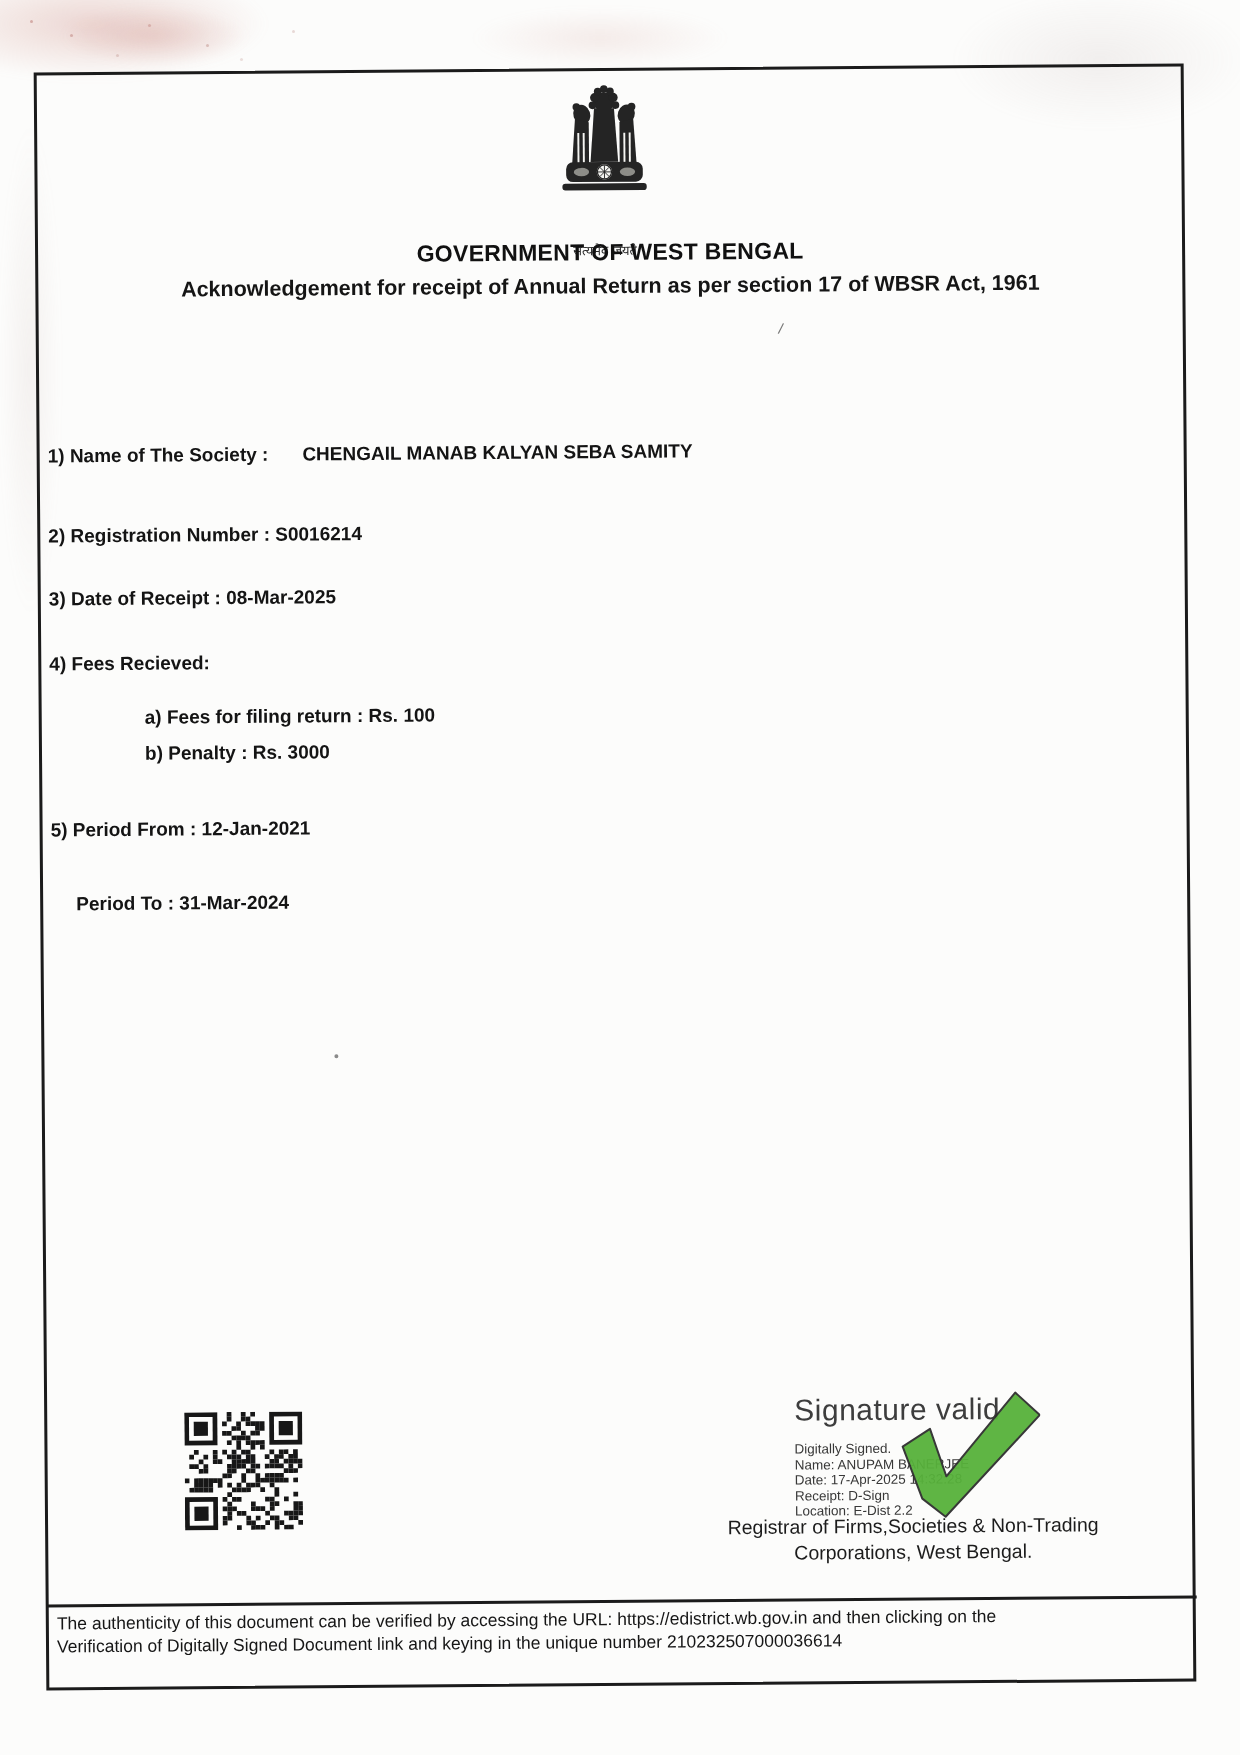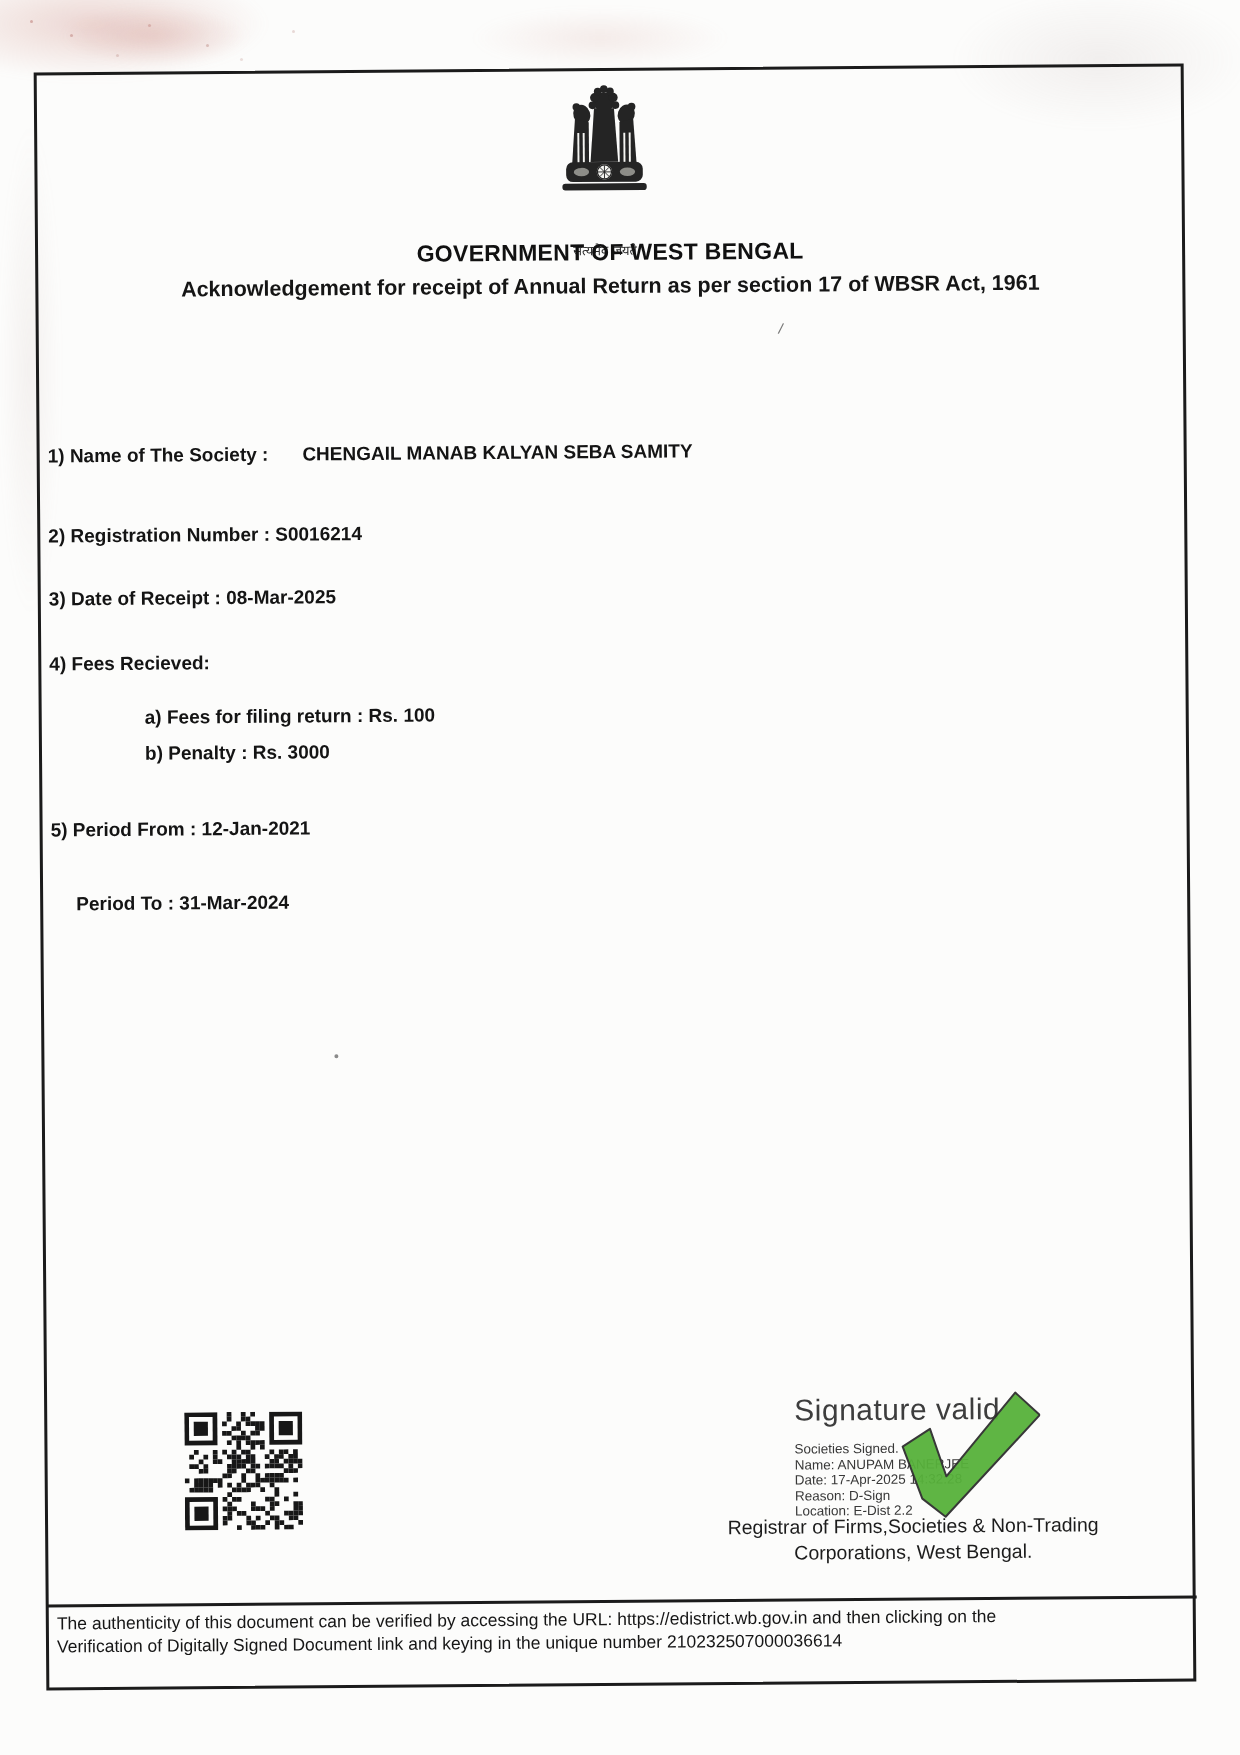--- a/index.html
+++ b/index.html
@@ -337,24 +337,24 @@
         <rect x="18" y="0" width="7" height="7" fill="#171717"></rect>
         <rect x="19" y="1" width="5" height="5" fill="#fcfcfb"></rect>
         <rect x="20" y="2" width="3" height="3" fill="#171717"></rect>
         <rect x="0" y="18" width="7" height="7" fill="#171717"></rect>
         <rect x="1" y="19" width="5" height="5" fill="#fcfcfb"></rect>
         <rect x="2" y="20" width="3" height="3" fill="#171717"></rect>
       </svg>
 
     <div class="abs sig-status">Signature valid</div>
     <div class="abs sig-details">
-      <div>Societies Signed.</div>
+      <div>Digitally Signed.</div>
       <div>Name: ANUPAM BANERJEE</div>
       <div>Date: 17-Apr-2025 14:32:28</div>
-      <div>Reason: D-Sign</div>
+      <div>Receipt: D-Sign</div>
       <div>Location: E-Dist 2.2</div>
     </div>
     <svg class="abs sig-check" viewBox="0 0 160 148">
       <path id="checkmark" transform="rotate(10 80 74)" d="M 22 78 L 46 56 L 70 100 L 124 6 L 152 24 L 76 140 L 50 126 Z" fill="#57b23a" stroke="#2e2e2e" stroke-width="2" stroke-linejoin="round" opacity="0.95"></path>
     </svg>
     <div class="abs authority">Registrar of Firms,Societies &amp; Non-Trading</div>
     <div class="abs authority authority2">Corporations, West Bengal.</div>
 
     <div class="abs footer-divider"></div>
     <div class="abs footer-line fl1">The authenticity of this document can be verified by accessing the URL: https://edistrict.wb.gov.in and then clicking on the</div>

